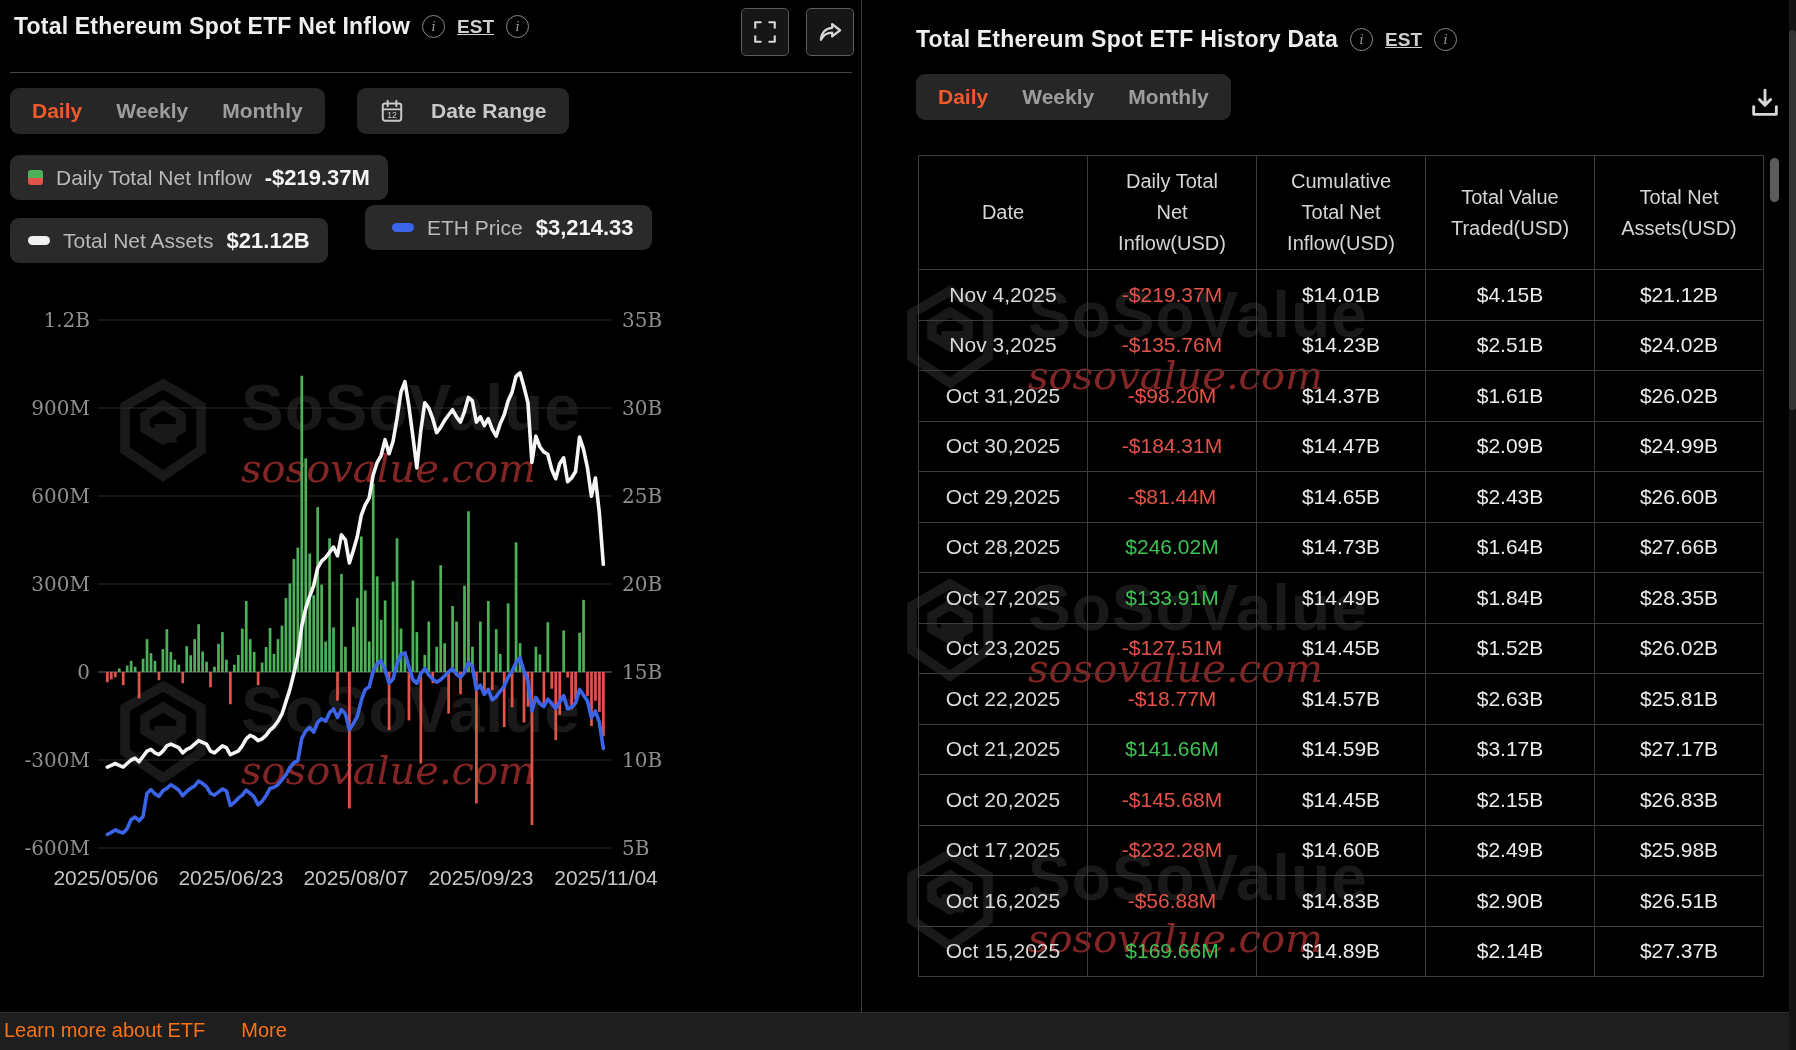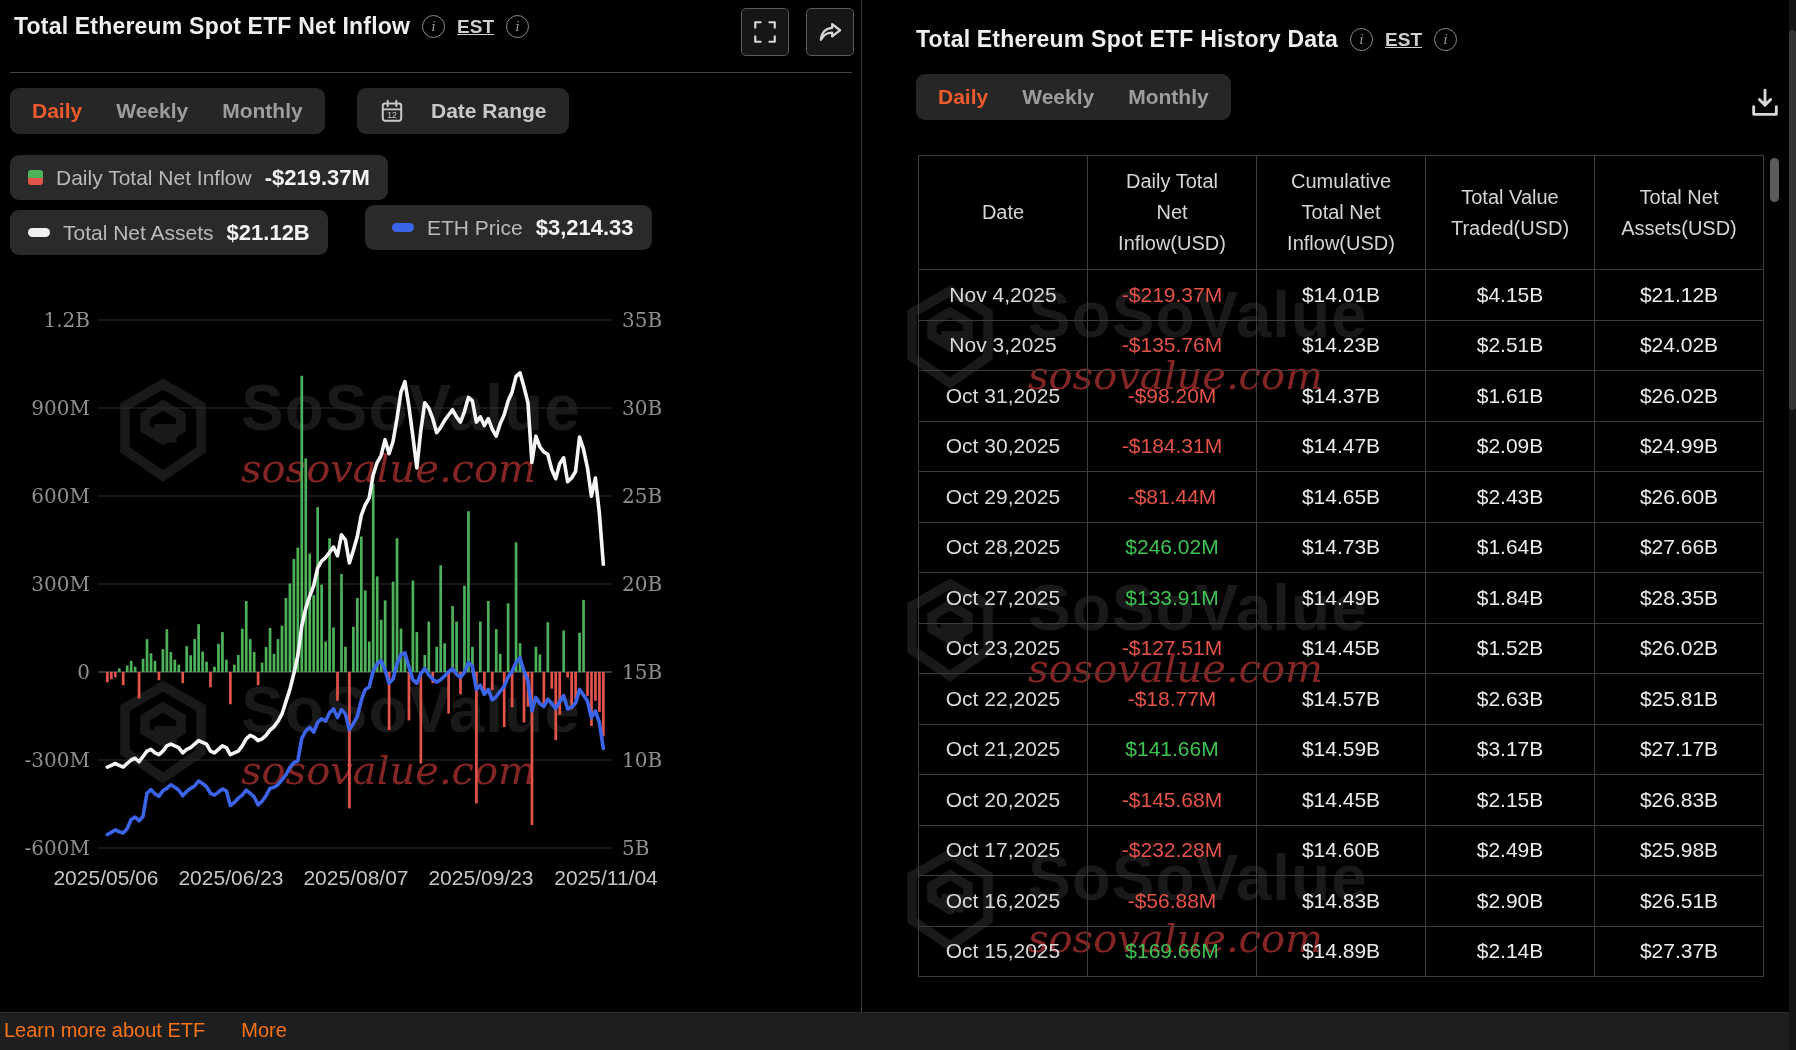--- a/index.html
+++ b/index.html
@@ -105,21 +105,21 @@
       <text x="12" y="18.5" text-anchor="middle" font-size="8" fill="#c9c9c9" stroke="none" font-family="Liberation Sans,sans-serif">12</text>
     </svg>
     <span>Date Range</span>
   </div>
 
   <div class="chip" style="left:10px;top:155px;">
     <span class="sq-split"></span>
     <span class="lbl">Daily Total Net Inflow</span>
     <span class="val">-$219.37M</span>
   </div>
-  <div class="chip" style="left:10px;top:210px;">
+  <div class="chip" style="left:10px;top:218px;">
     <span class="pill" style="background:#f0f0f0;"></span>
     <span class="lbl">Total Net Assets</span>
     <span class="val">$21.12B</span>
   </div>
   <div class="chip" style="left:365px;top:205px;padding-left:27px;">
     <span class="pill" style="background:#3b64e8;"></span>
     <span class="lbl">ETH Price</span>
     <span class="val">$3,214.33</span>
   </div>
 

